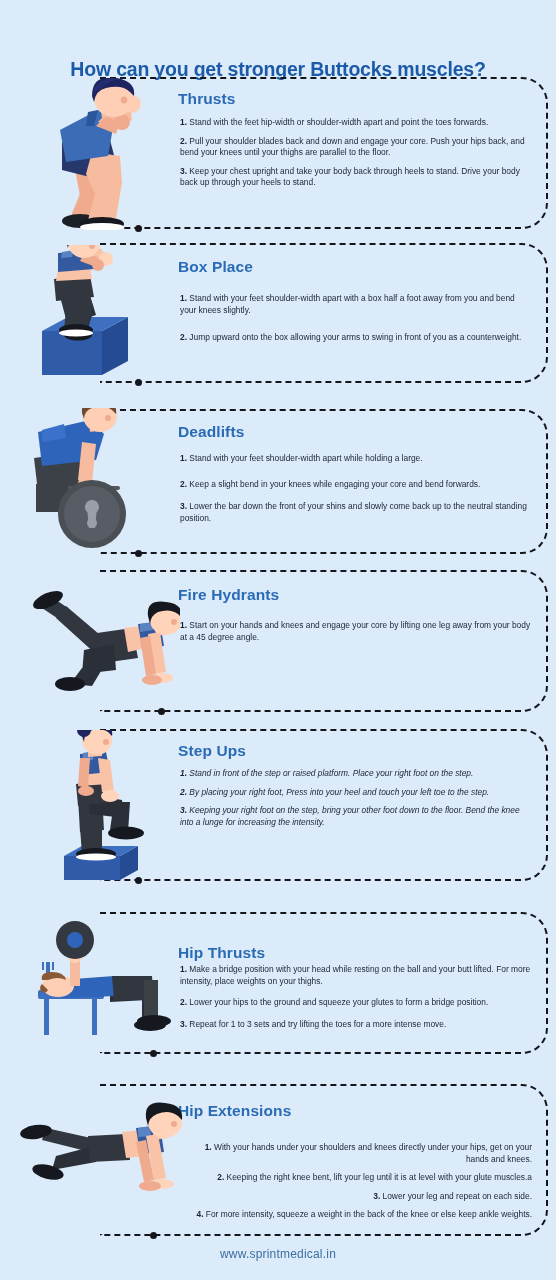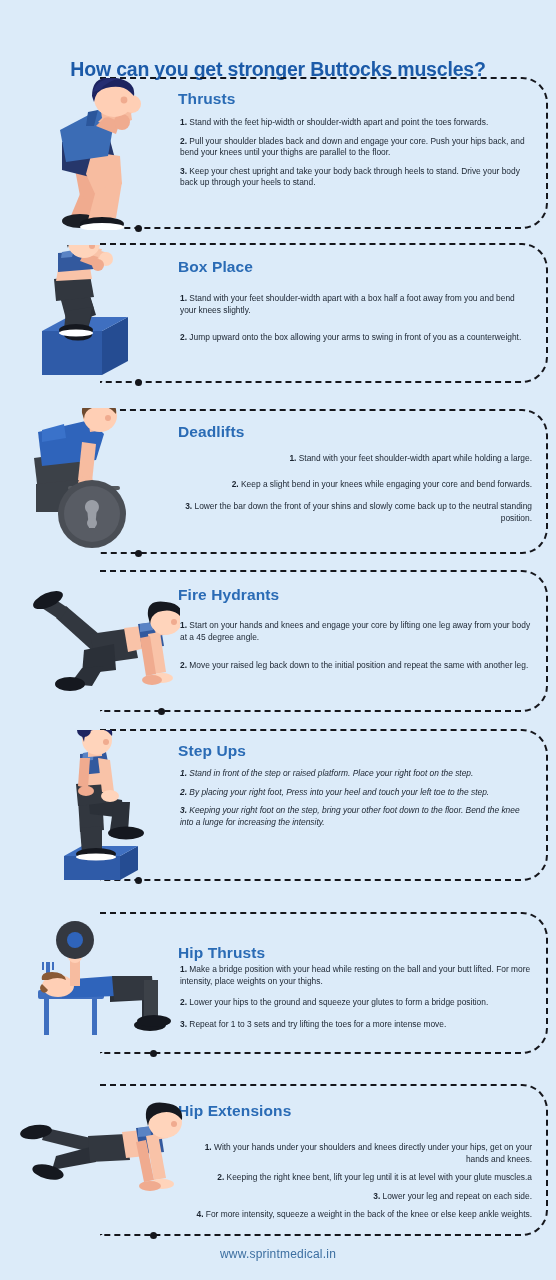--- a/index.html
+++ b/index.html
@@ -189,21 +189,21 @@
 
       <path d="M34 0 L48 0 L48 8 L34 10 Z" fill="#f9c3a8"></path>
       <ellipse cx="44" cy="-2" rx="16" ry="15" fill="#ffd4bb"></ellipse>
       <path d="M26 -4 Q24 -22 44 -19 Q62 -17 60 -3 L56 -8 Q48 -14 36 -9 Q29 -6 28 3 Z" fill="#15181f"></path>
       <circle cx="52" cy="1" r="3" fill="#f0ab8f"></circle>
     </svg>
   </div>
 
   <div class="section" style="left:100px; top:409px; width:448px; height:145px;">
     <div class="sec-title" style="top:12px;">Deadlifts</div>
-    <div class="sec-steps" style="top:42px;text-align:right;">
+    <div class="sec-steps" style="top:42px;">
       <div class="step" style="margin-bottom:14px;"><b>1.</b> Stand with your feet shoulder-width apart while holding a large.</div>
       <div class="step" style="margin-bottom:11px;"><b>2.</b> Keep a slight bend in your knees while engaging your core and bend forwards.</div>
       <div class="step"><b>3.</b> Lower the bar down the front of your shins and slowly come back up to the neutral standing position.</div>
     </div>
   </div>
   <div class="dot" style="left:135px; top:550px;"></div>
 
   <div class="illo" style="left:34px; top:408px;">
     <svg width="130" height="146" viewBox="0 0 130 146">
 
@@ -228,21 +228,20 @@
       <path d="M58 92 a7 7 0 1 1 -0.1 0 z" fill="#9a9ea6"></path>
       <path d="M53 100 L63 100 L61 120 L55 120 Z" fill="#9a9ea6"></path>
       <circle cx="58" cy="115" r="5" fill="#9a9ea6"></circle>
     </svg>
   </div>
 
   <div class="section" style="left:100px; top:570px; width:448px; height:142px;">
     <div class="sec-title" style="top:14px;">Fire Hydrants</div>
     <div class="sec-steps" style="top:48px;">
       <div class="step" style="margin-bottom:17px;"><b>1.</b> Start on your hands and knees and engage your core by lifting one leg away from your body at a 45 degree angle.</div>
-      <div class="step"><b>2.</b> Move your raised leg back down to the initial position and repeat the same with another leg.</div>
     </div>
   </div>
   <div class="dot" style="left:158px; top:708px;"></div>
 
   <div class="illo" style="left:20px; top:586px;">
     <svg width="160" height="126" viewBox="0 0 160 126">
 
       <path d="M86 54 L46 20 L36 32 L78 70 Z" fill="#32373f"></path>
       <path d="M48 22 L30 10 L22 22 L40 34 Z" fill="#32373f"></path>
       <ellipse cx="28" cy="14" rx="16" ry="7" transform="rotate(-24 28 14)" fill="#15181f"></ellipse>

